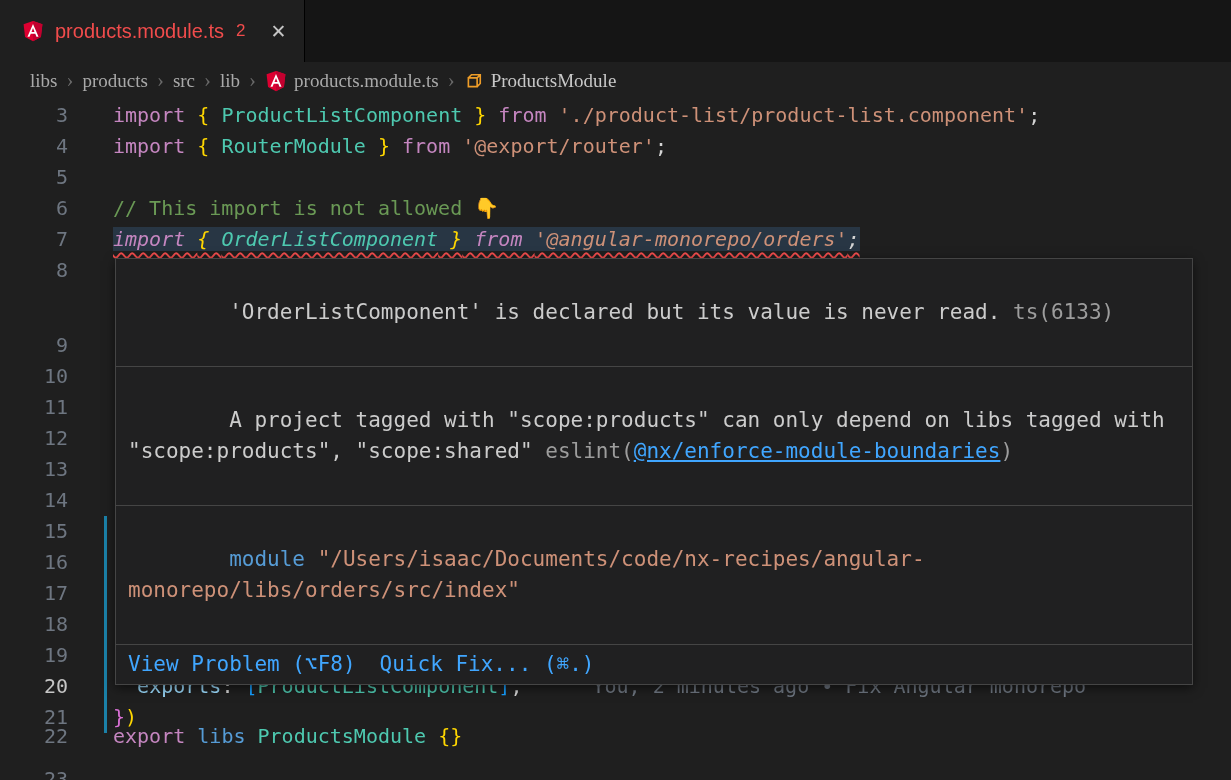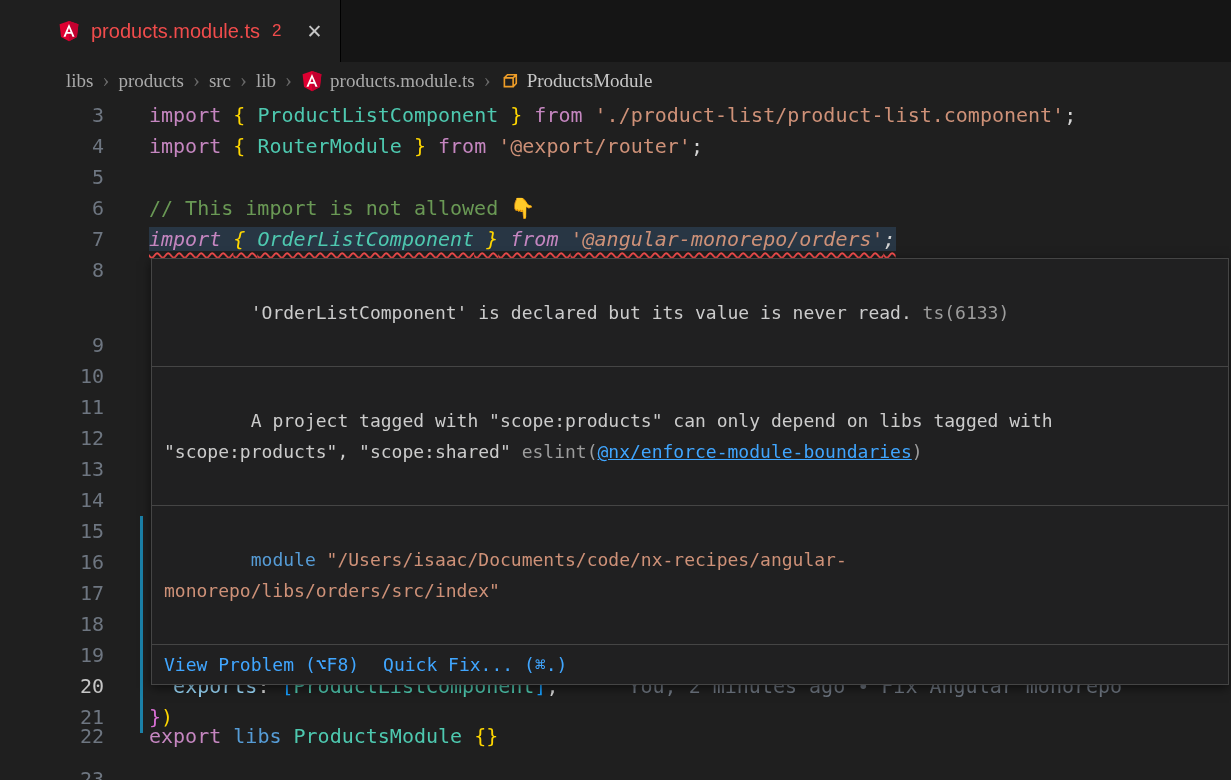--- a/index.html
+++ b/index.html
@@ -1,21 +1,21 @@
 <!DOCTYPE html>
 <html style="--bg-editor: #1f1f1f; --bg-tabstrip: #151515; --bg-hover: #202021; --border-hover: #454545; --error: #f14c4c; --link: #40a6ff; --modified: #1b81a8; --linenum: #6e7681; --linenum-active: #c6c6c6; --breadcrumb: #a9a9a9; --blame: #6e7681; --kw: #c586c0; --kw2: #569cd6; --cls: #4ec9b0; --prop: #9cdcfe; --str: #ce9178; --cmt: #6a9955; --pun: #d4d4d4; --br1: #ffd700; --br2: #da70d6; --br3: #179fff; --angular-red: #dd0031; --class-icon-orange: #ee9d28;"><head>
 <meta charset="utf-8">
 <style>
   * { margin: 0; padding: 0; box-sizing: border-box; }
   html, body { background: #1f1f1f; }
   body {
     width: 1231px; height: 780px; overflow: hidden;
     font-family: "Liberation Sans", sans-serif;
   }
-  .window { width: 1231px; height: 780px; display: flex; flex-direction: column; background: var(--bg-editor); padding-left: 36px; }
+  .window { width: 1231px; height: 780px; display: flex; flex-direction: column; background: var(--bg-editor); }
 
   
   .tabstrip { height: 62px; background: var(--bg-tabstrip); display: flex; align-items: stretch; flex: none; }
   .tab {
     display: flex; align-items: center; gap: 11px;
     background: var(--bg-editor); padding: 0 18px 0 22px;
     border-right: 1px solid #000; cursor: pointer;
   }
   .tab-icon svg { display: block; }
   .tab-label { font-size: 20px; color: var(--error); }
@@ -67,21 +67,21 @@
     text-decoration-thickness: 2px;
     text-underline-offset: 6px;
     text-decoration-skip-ink: none;
     font-style: italic;
   }
 
   
   .hover-popup {
     position: absolute; left: 115px; top: 158px; width: 1078px;
     background: var(--bg-hover); border: 1px solid var(--border-hover);
-    z-index: 10; font-size: 18px; line-height: 31px; color: #cccccc;
+    z-index: 10; font-size: 21px; line-height: 31px; color: #cccccc;
     box-shadow: 0 3px 10px rgba(0,0,0,0.55);
   }
   .hover-row { padding: 7px 12px; white-space: pre-wrap; overflow-wrap: break-word; }
   .hover-divider { height: 1px; background: var(--border-hover); }
   .hover-msg { color: #cccccc; }
   .hover-dim { color: #9d9d9d; }
   .hover-link { color: var(--link); text-decoration: underline; cursor: pointer; }
   .hover-actions { display: flex; gap: 24px; padding: 4px 12px; }
   .hover-action { color: var(--link); text-decoration: none; cursor: pointer; }
 </style>

